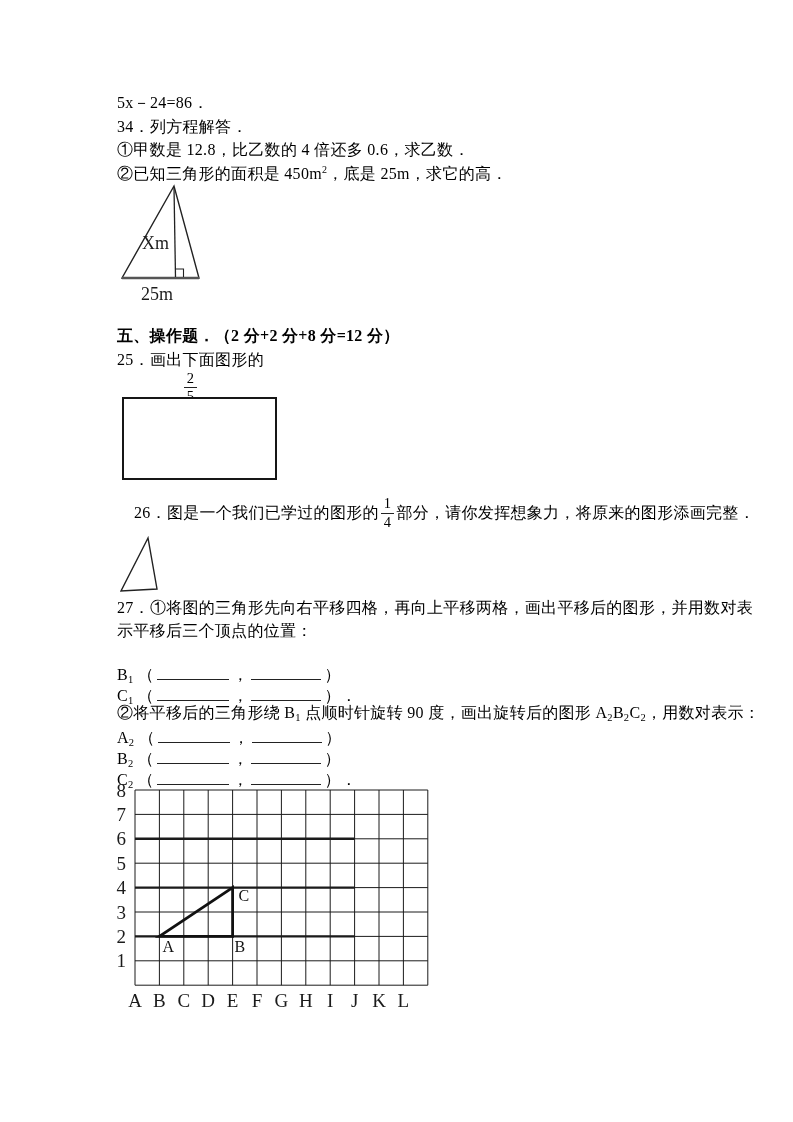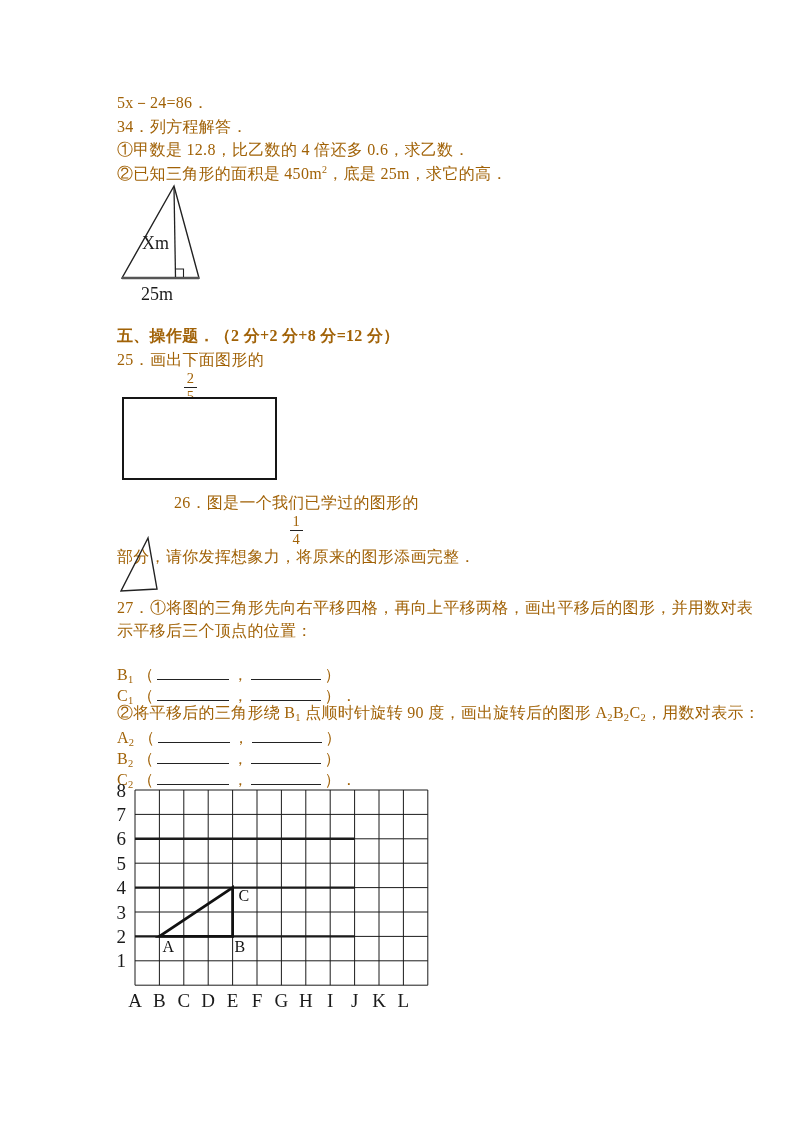--- a/index.html
+++ b/index.html
@@ -1,18 +1,18 @@
 <!DOCTYPE html>
 <html><head>
 <meta charset="utf-8">
 <style>
   html,body{margin:0;padding:0;background:#fff;}
   .page{
     position:relative;width:793px;height:1122px;background:#ffffff;overflow:hidden;
-    font-family:"Liberation Serif","DejaVu Serif",serif;color:#a16207;
+    font-family:"Liberation Serif","DejaVu Serif",serif;color:#000000;
   }
   .tline{position:absolute;font-size:16px;letter-spacing:.3px;white-space:nowrap;line-height:20px;}
   .bold{font-weight:bold;}
   sup{font-size:10px;vertical-align:super;line-height:0;}
   sub{font-size:10.5px;vertical-align:-3px;line-height:0;}
   .fracline{position:absolute;display:flex;align-items:center;white-space:nowrap;font-size:16px;letter-spacing:.3px;}
   .frac{display:inline-flex;flex-direction:column;align-items:center;line-height:1.05;font-size:14.5px;margin:0 2px;}
   .frac .num{border-bottom:1.3px solid #222;padding:0 3px 1px;}
   .frac .den{padding-top:1px;}
   .rectbox{position:absolute;left:122px;top:397px;width:151px;height:79px;border:2px solid #161616;background:#fff;}
@@ -50,21 +50,21 @@
     <span>25．画出下面图形的</span>
       <span class="frac">
         <span class="num">2</span>
         <span class="den">5</span>
       </span>
       <span>，并用阴影表示．</span>
   </div>
 
   <div class="rectbox"></div>
 
-  <div class="fracline" style="left:117px;top:493px;height:40px;flex-direction:column;">
+  <div class="fracline" style="left:134px;top:493px;height:40px;">
     <span>26．图是一个我们已学过的图形的</span>
       <span class="frac">
         <span class="num">1</span>
         <span class="den">4</span>
       </span>
       <span>部分，请你发挥想象力，将原来的图形添画完整．</span>
   </div>
 
   <svg class="figsvg" style="left:116px;top:531px;" width="50" height="64" viewBox="0 0 50 64">
     <polygon points="32,7 5,60 41,58" fill="none" stroke="#222" stroke-width="1.4"></polygon>

